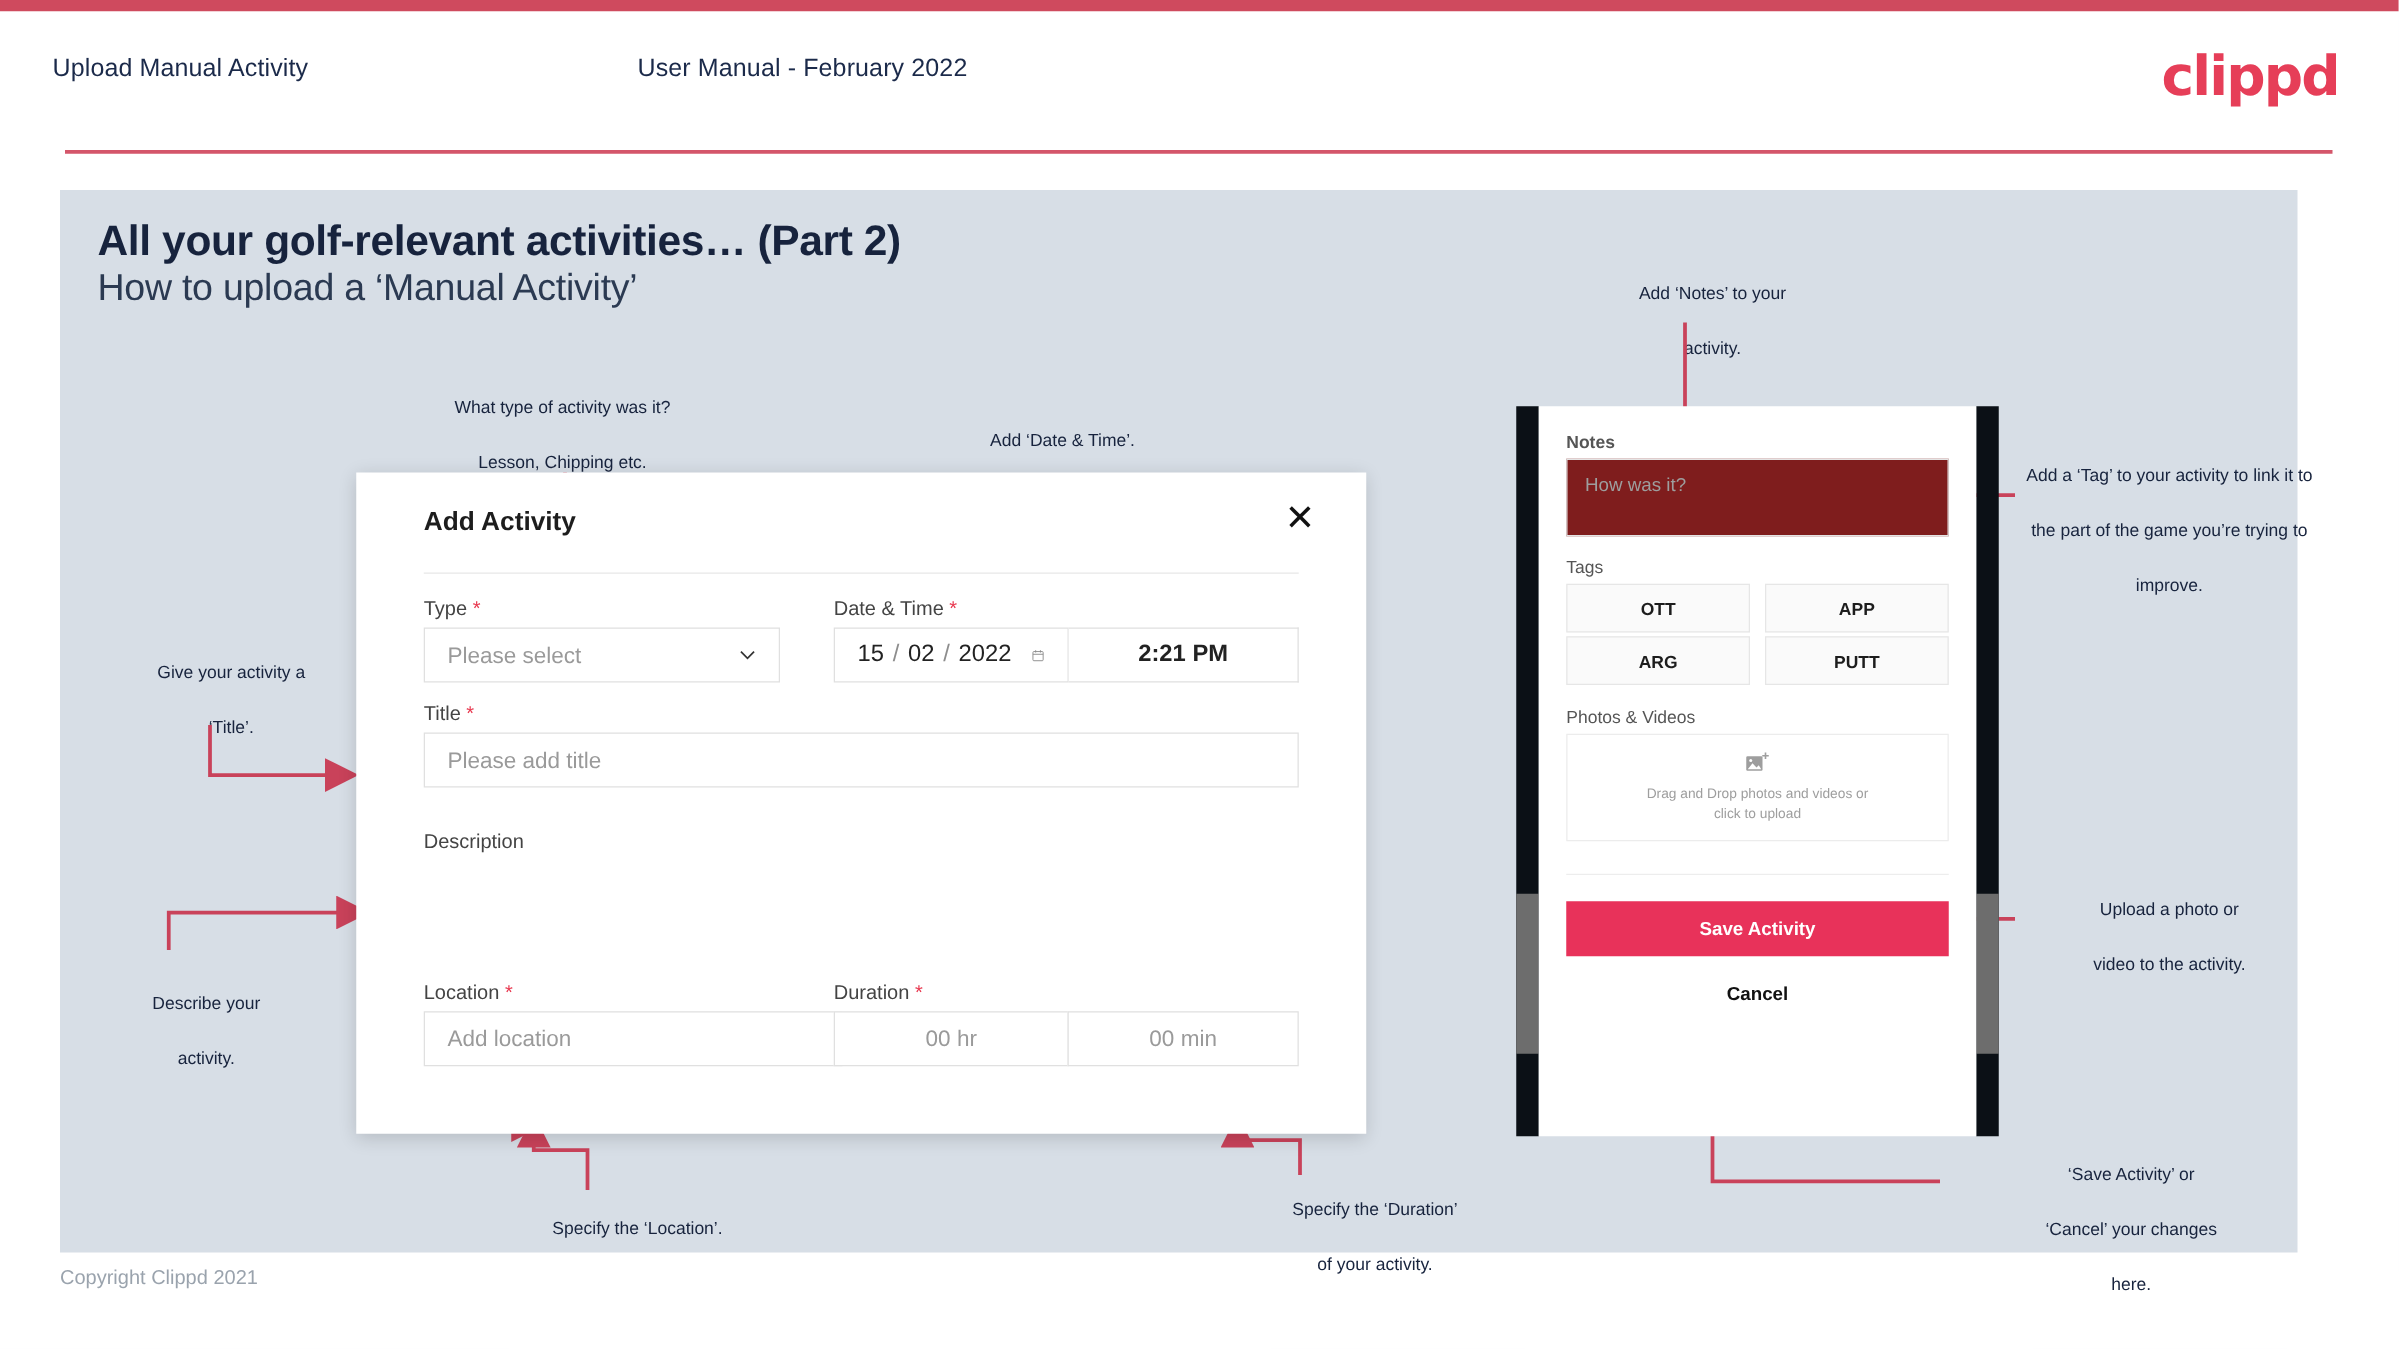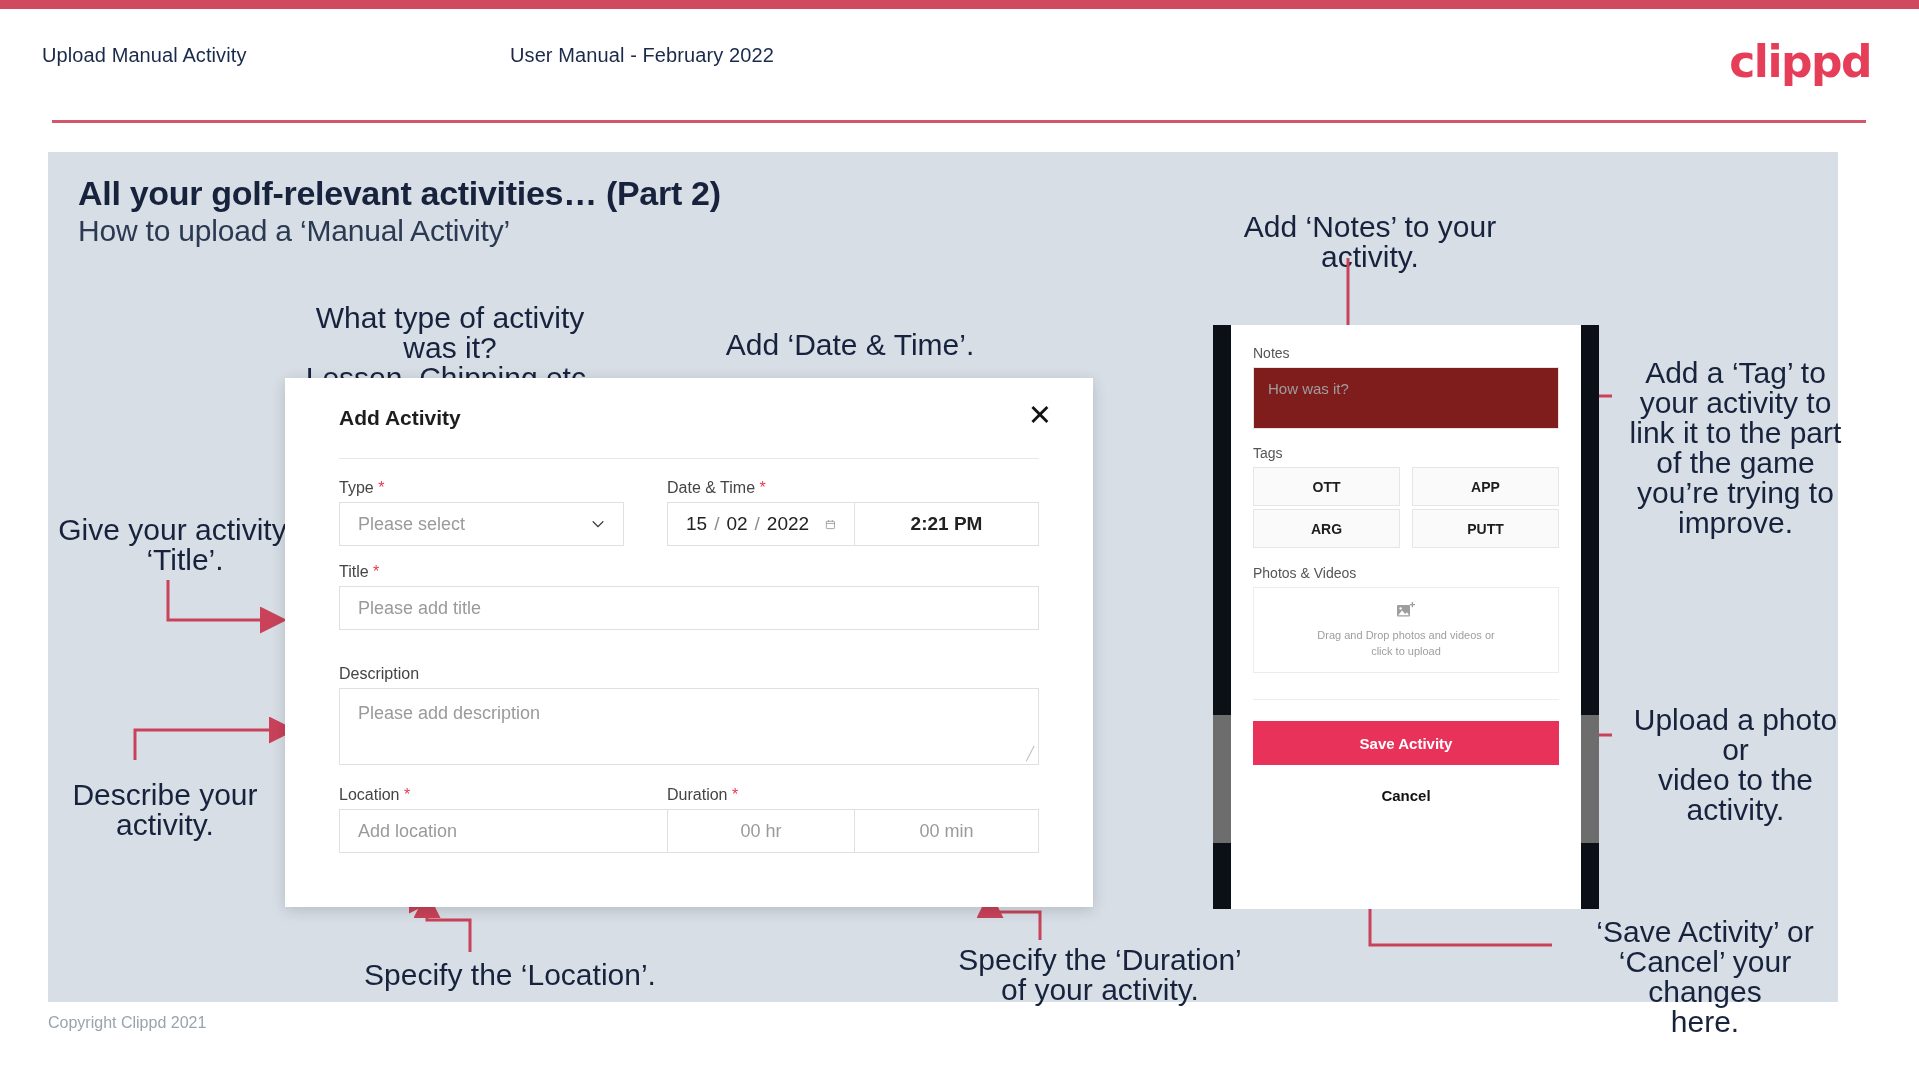--- a/index.html
+++ b/index.html
@@ -18,21 +18,21 @@
   .hdr-rule { position:absolute; left:52px; top:120px; width:1814px; height:3px; background:#d4566a; }
   .logo { position:absolute; right:48px; top:40px; font-size:44px; font-weight:700; color:#e63e58;
           letter-spacing:-1.5px; font-family:"DejaVu Sans", sans-serif; line-height:1; }
 
   
   .slide { position:absolute; left:48px; top:152px; width:1790px; height:850px; background:#d7dee6; }
   .slide-title { position:absolute; left:30px; top:22px; font-size:34px; font-weight:700; color:#17233d; letter-spacing:-.3px;}
   .slide-sub   { position:absolute; left:30px; top:62px; font-size:30px; font-weight:400; color:#2b3a52; letter-spacing:-.2px;}
 
   
-  .anno { position:absolute; color:#17233d; font-size:30px; line-height:30px; text-align:center; }
+  .anno { position:absolute; color:#17233d; font-size:14px; line-height:44px; text-align:center; }
 
   
   svg.conn { position:absolute; left:0; top:0; width:1919px; height:1079px; pointer-events:none; }
 
   
   .dialog { position:absolute; left:285px; top:378px; width:808px; height:529px; background:#fff;
             box-shadow:0 3px 14px rgba(0,0,0,.16); }
   .dlg-title { position:absolute; left:54px; top:28px; font-size:21px; font-weight:700; color:#1d1d1d; }
   .dlg-close { position:absolute; right:36px; top:20px; width:34px; height:34px; color:#111;
                font-size:29px; line-height:34px; text-align:center; cursor:pointer; font-weight:400;}
@@ -166,24 +166,20 @@
       </svg>
     </div>
     <div class="time-cell" style="left:570px; top:124px; width:184px; height:44px;">2:21 PM</div>
 
     <div class="fld-label" style="left:54px; top:185px;">
       <span>Title</span><span class="req">&nbsp;*</span>
     </div>
     <div class="input" style="left:54px; top:208px; width:700px; height:44px;">Please add title</div>
 
     <div class="fld-label" style="left:54px; top:287px;">Description</div>
-    <div class="input ta" style="left:54px; top:310px; width:700px; height:77px;">
-      <span>Please add description</span>
-      <span class="resize-grip">╱</span>
-    </div>
 
     <div class="fld-label" style="left:54px; top:408px;">
       <span>Location</span><span class="req">&nbsp;*</span>
     </div>
     <div class="input" style="left:54px; top:431px; width:335px; height:44px;">Add location</div>
 
     <div class="fld-label" style="left:382px; top:408px;">
       <span>Duration</span><span class="req">&nbsp;*</span>
     </div>
     <div class="dur-cell" style="left:382px; top:431px; width:188px; height:44px;">00 hr</div>
@@ -192,21 +188,21 @@
 
   <div class="phone">
     <div class="bezel-l">
         <div class="gray"></div>
       </div>
     <div class="bezel-r">
         <div class="gray"></div>
       </div>
 
     <div class="screen">
-      <div class="p-label" style="left:22px; top:20px;">Notes</div>
+      <div class="p-label" style="left:22px; top:20px;font-weight:bold;">Notes</div>
       <div class="p-input" style="left:22px; top:42px; width:306px; height:62px;">How was it?</div>
 
       <div class="p-label" style="left:22px; top:120px;">Tags</div>
       <div class="tag-btn" style="left:22px; top:142px; width:147px; height:39px;">OTT</div>
       <div class="tag-btn" style="left:181px; top:142px; width:147px; height:39px;">APP</div>
       <div class="tag-btn" style="left:22px; top:184px; width:147px; height:39px;">ARG</div>
       <div class="tag-btn" style="left:181px; top:184px; width:147px; height:39px;">PUTT</div>
 
       <div class="p-label" style="left:22px; top:240px;">Photos &amp; Videos</div>
       <div class="dropzone" style="left:22px; top:262px; width:306px; height:86px;">

